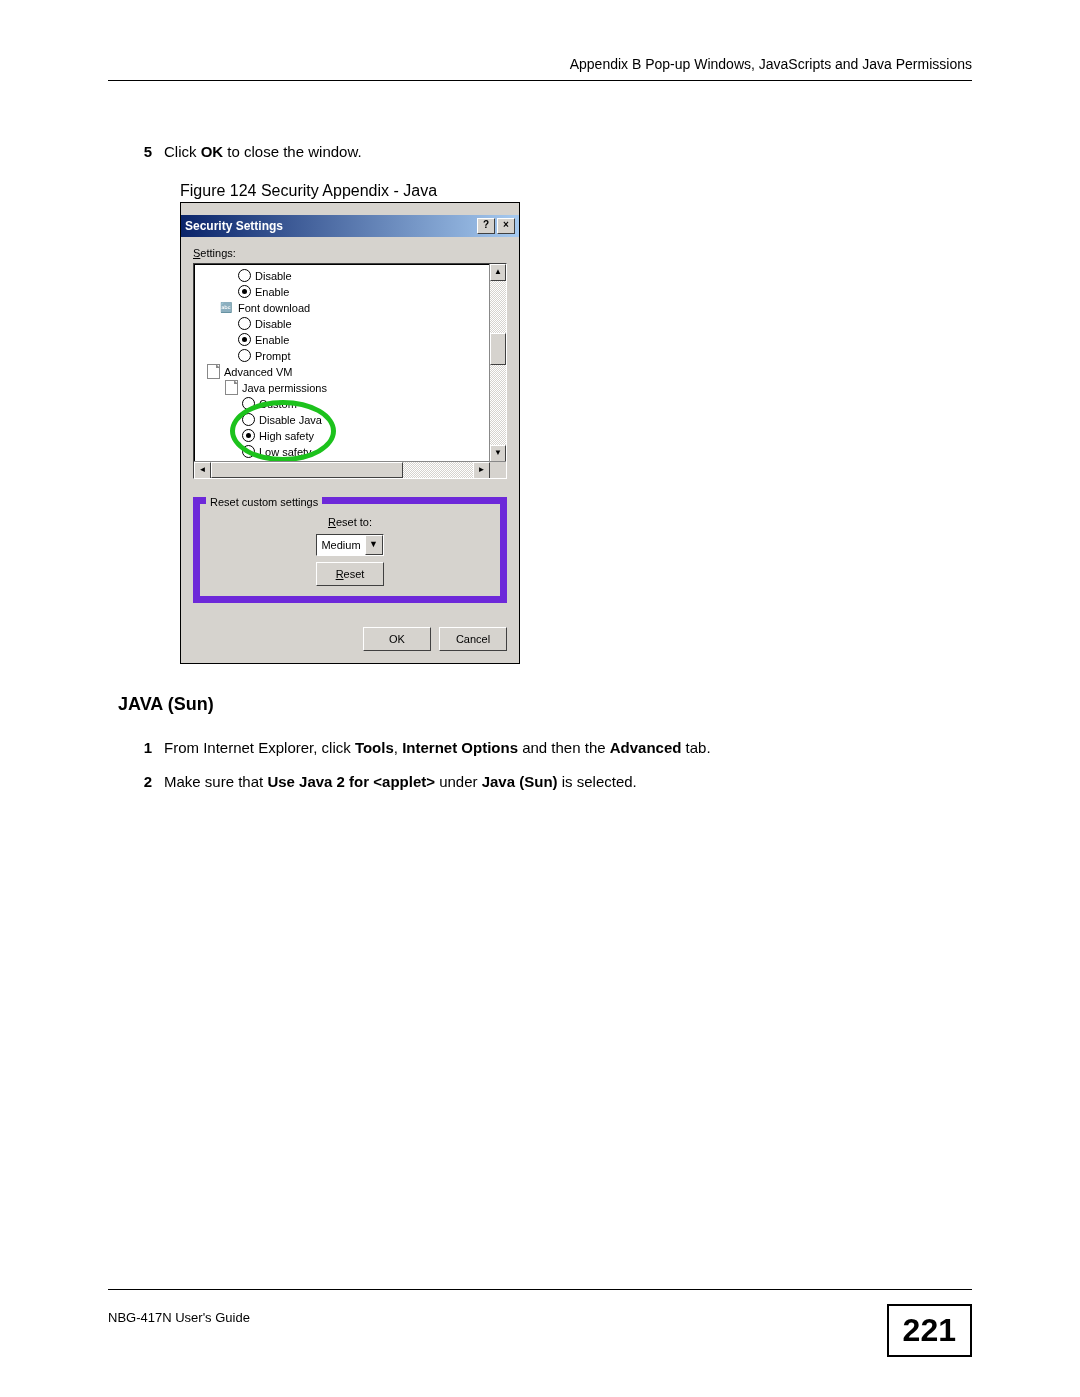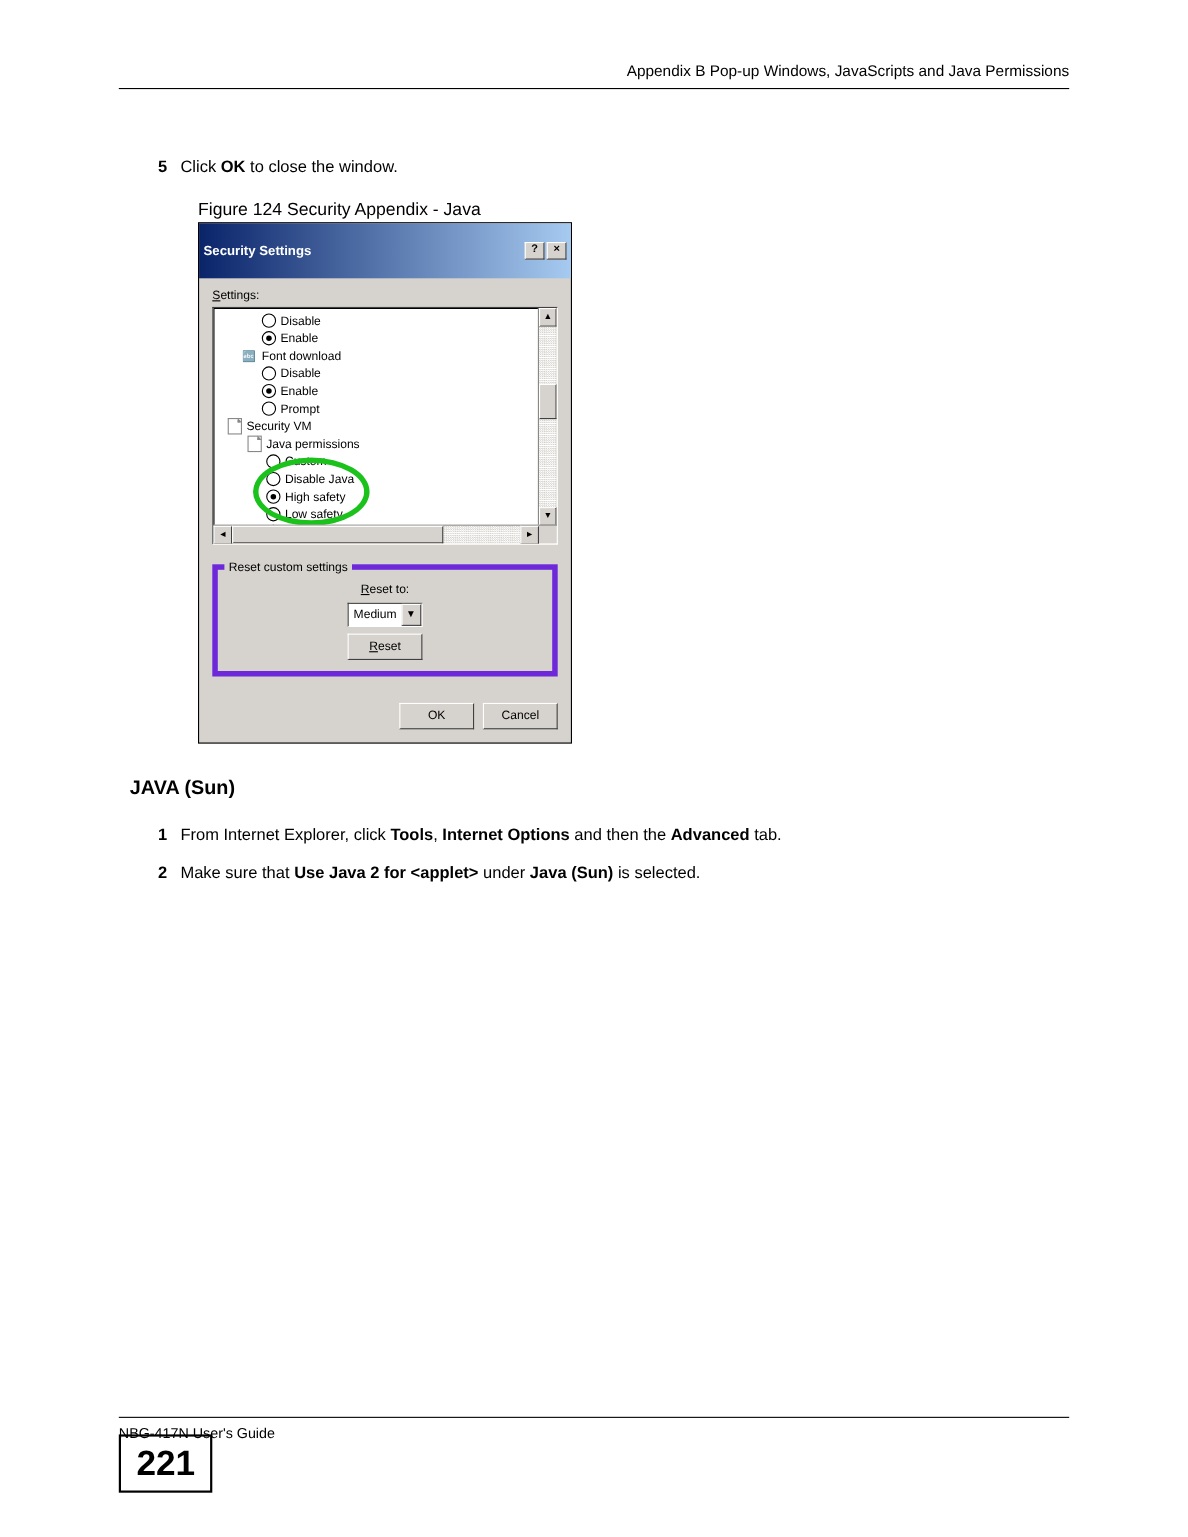--- a/index.html
+++ b/index.html
@@ -58,23 +58,24 @@
     background: #d6d3ce;
     border: 1px solid #000;
     box-sizing: border-box;
     font-family: Tahoma, Arial, sans-serif;
     font-size: 11px;
   }
   .titlebar {
     background: linear-gradient(to right,#0a246a,#a6caf0);
     color: #fff;
     font-weight: bold;
-    padding: 17px 4px;
+    padding: 3px 4px;
     display: flex;
     align-items: center;
+    margin-top: 12px;
   }
   .titlebar .ttext { flex:1; font-size:12px; }
   .tbtn {
     width:16px; height:14px;
     background:#d6d3ce;
     border:1px solid #fff;
     border-right-color:#404040; border-bottom-color:#404040;
     color:#000; font-size:10px; line-height:12px;
     text-align:center; margin-left:2px;
     font-weight:bold;
@@ -138,21 +139,21 @@
     position:absolute; left:0; right:0; bottom:0; height:16px;
     background:#d6d3ce; border-top:1px solid #888;
     display:flex;
   }
   .hstrack{flex:1; background: repeating-conic-gradient(#d6d3ce 0 25%, #fff 0 50%) 0/2px 2px; position:relative;}
   .hthumb{position:absolute;top:0;bottom:0;left:0;width:190px;background:#d6d3ce;
     border:1px solid #fff; border-right-color:#404040; border-bottom-color:#404040;}
   .hcorner{width:16px;height:16px;background:#d6d3ce;}
 
   .fieldset {
-    border:5px solid #6d28d9;
+    border:7px solid #6d28d9;
     padding:12px 10px 10px 10px;
     margin-top:18px;
     position:relative;
   }
   .fieldset .legend{
     position:absolute; top:-8px; left:6px; background:#d6d3ce;
     padding:0 4px; font-size:11px;
   }
   .resetrow{display:flex;align-items:center;gap:6px;flex-direction:column;}
   .combo {
@@ -184,22 +185,21 @@
   }
 
   .footer {
     position:absolute;
     bottom:40px;
     left:108px; right:108px;
     border-top:1px solid #000;
     display:flex;
     justify-content:space-between;
     align-items:flex-start;
-    padding-top:6px;
-    flex-direction:column;
+    padding-top:20px;
   }
   .footer-left { font-size:13px; }
   .page-num-box {
     border:2px solid #000;
     padding:6px 14px 6px 14px;
     font-size:32px;
     font-weight:bold;
     font-family: Arial, sans-serif;
     margin-top:-6px;
   }
@@ -256,21 +256,21 @@
                 <span>Enable</span>
               </div>
             <div class="row" style="padding-left:40px">
                 <span class="radio"></span>
                 <span>Prompt</span>
               </div>
             <div class="row" style="padding-left:8px">
                 <span class="ficon">
                   <span class="doc-icon"></span>
                 </span>
-                <span>Security VM</span>
+                <span>Advanced VM</span>
               </div>
             <div class="row" style="padding-left:26px">
                 <span class="ficon">
                   <span class="doc-icon"></span>
                 </span>
                 <span>Java permissions</span>
               </div>
             <div class="row" style="padding-left:44px">
                 <span class="radio"></span>
                 <span>Custom</span>

